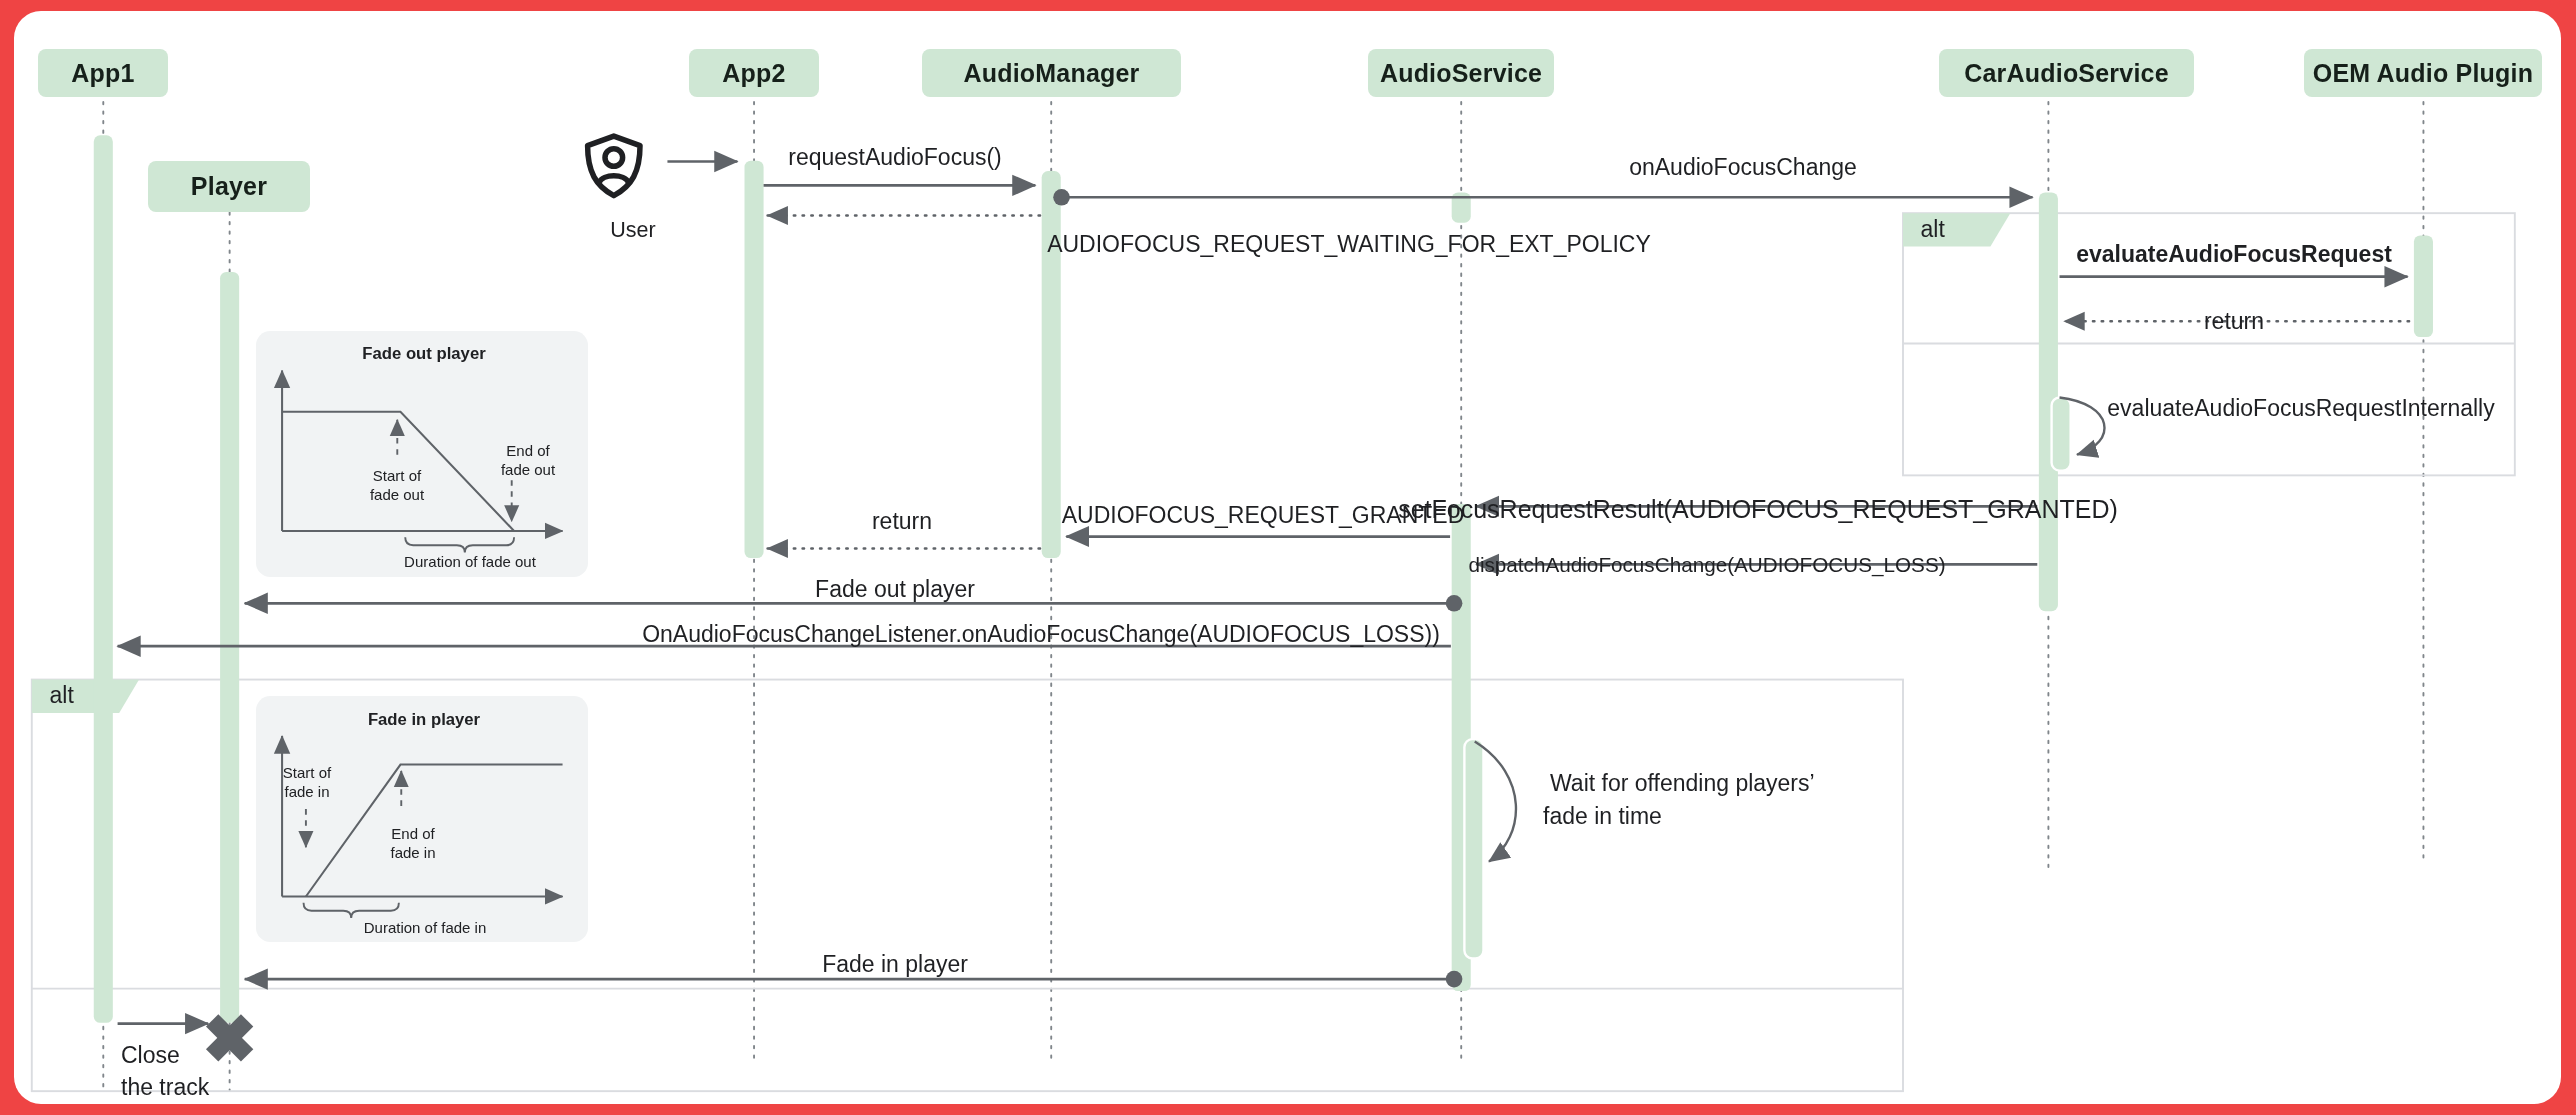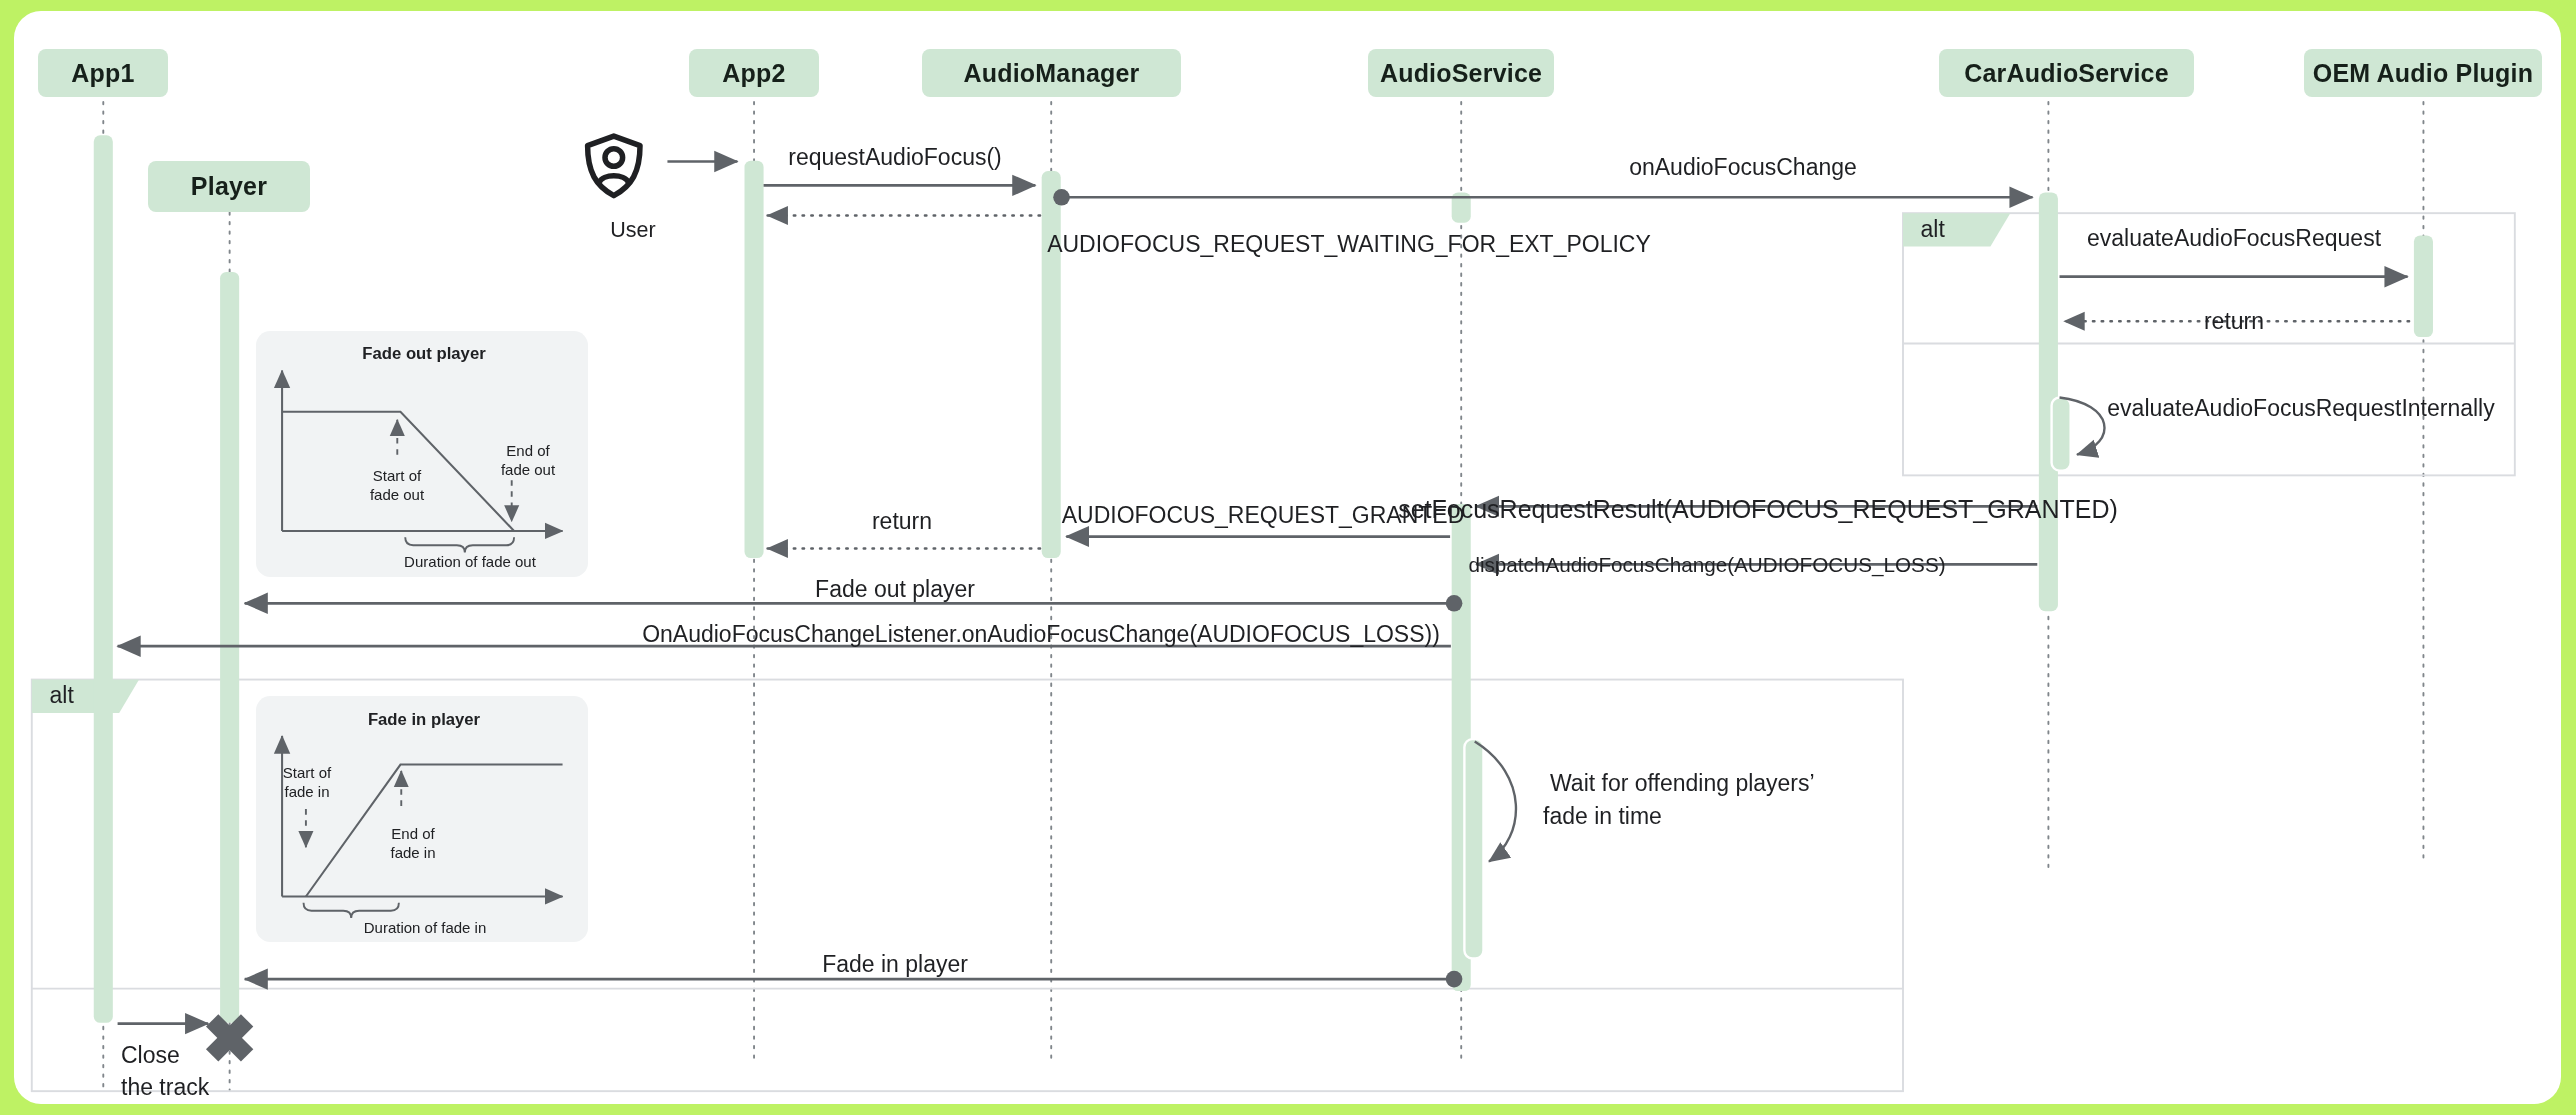--- a/index.html
+++ b/index.html
@@ -4,21 +4,21 @@
 <style>
   html, body {
     margin: 0; padding: 0;
     background: #f1f3f4;
     font-family: "Liberation Sans", sans-serif;
   }
   #root {
     position: relative;
     width: 2576px;
     height: 1116px;
-    background: #bef264;
+    background: #ef4444;
     overflow: hidden;
   }
   #card {
     position: absolute;
     left: 14.3px; top: 11px;
     width: 2547px; height: 1093px;
     background: #ffffff;
     border-radius: 27px;
   }
   #canvas {
@@ -281,21 +281,21 @@
   <div class="alt-tag" style="left:32px; top:679px; width:107px; height:33px;">
     <span>alt</span>
   </div>
 
   <div class="msg-label center" style="left:895px; top:143px;">requestAudioFocus()</div>
 
   <div class="msg-label center" style="left:1743px; top:153px;">onAudioFocusChange</div>
 
   <div class="msg-label center" style="left:1349px; top:230px;">AUDIOFOCUS_REQUEST_WAITING_FOR_EXT_POLICY</div>
 
-  <div class="msg-label center" style="left:2234px; top:224px;">evaluateAudioFocusRequest</div>
+  <div class="msg-label center" style="left:2234px; top:240px;font-weight:bold;">evaluateAudioFocusRequest</div>
 
   <div class="msg-label center" style="left:2234px; top:307px;">return</div>
 
   <div class="msg-label center" style="left:2301px; top:394px;">evaluateAudioFocusRequestInternally</div>
 
   <div class="msg-label center" style="left:1758px; top:494px; font-size:25px;">setFocusRequestResult(AUDIOFOCUS_REQUEST_GRANTED)</div>
 
   <div class="msg-label center" style="left:1263px; top:501px;">AUDIOFOCUS_REQUEST_GRANTED</div>
 
   <div class="msg-label center" style="left:902px; top:507px;">return</div>

